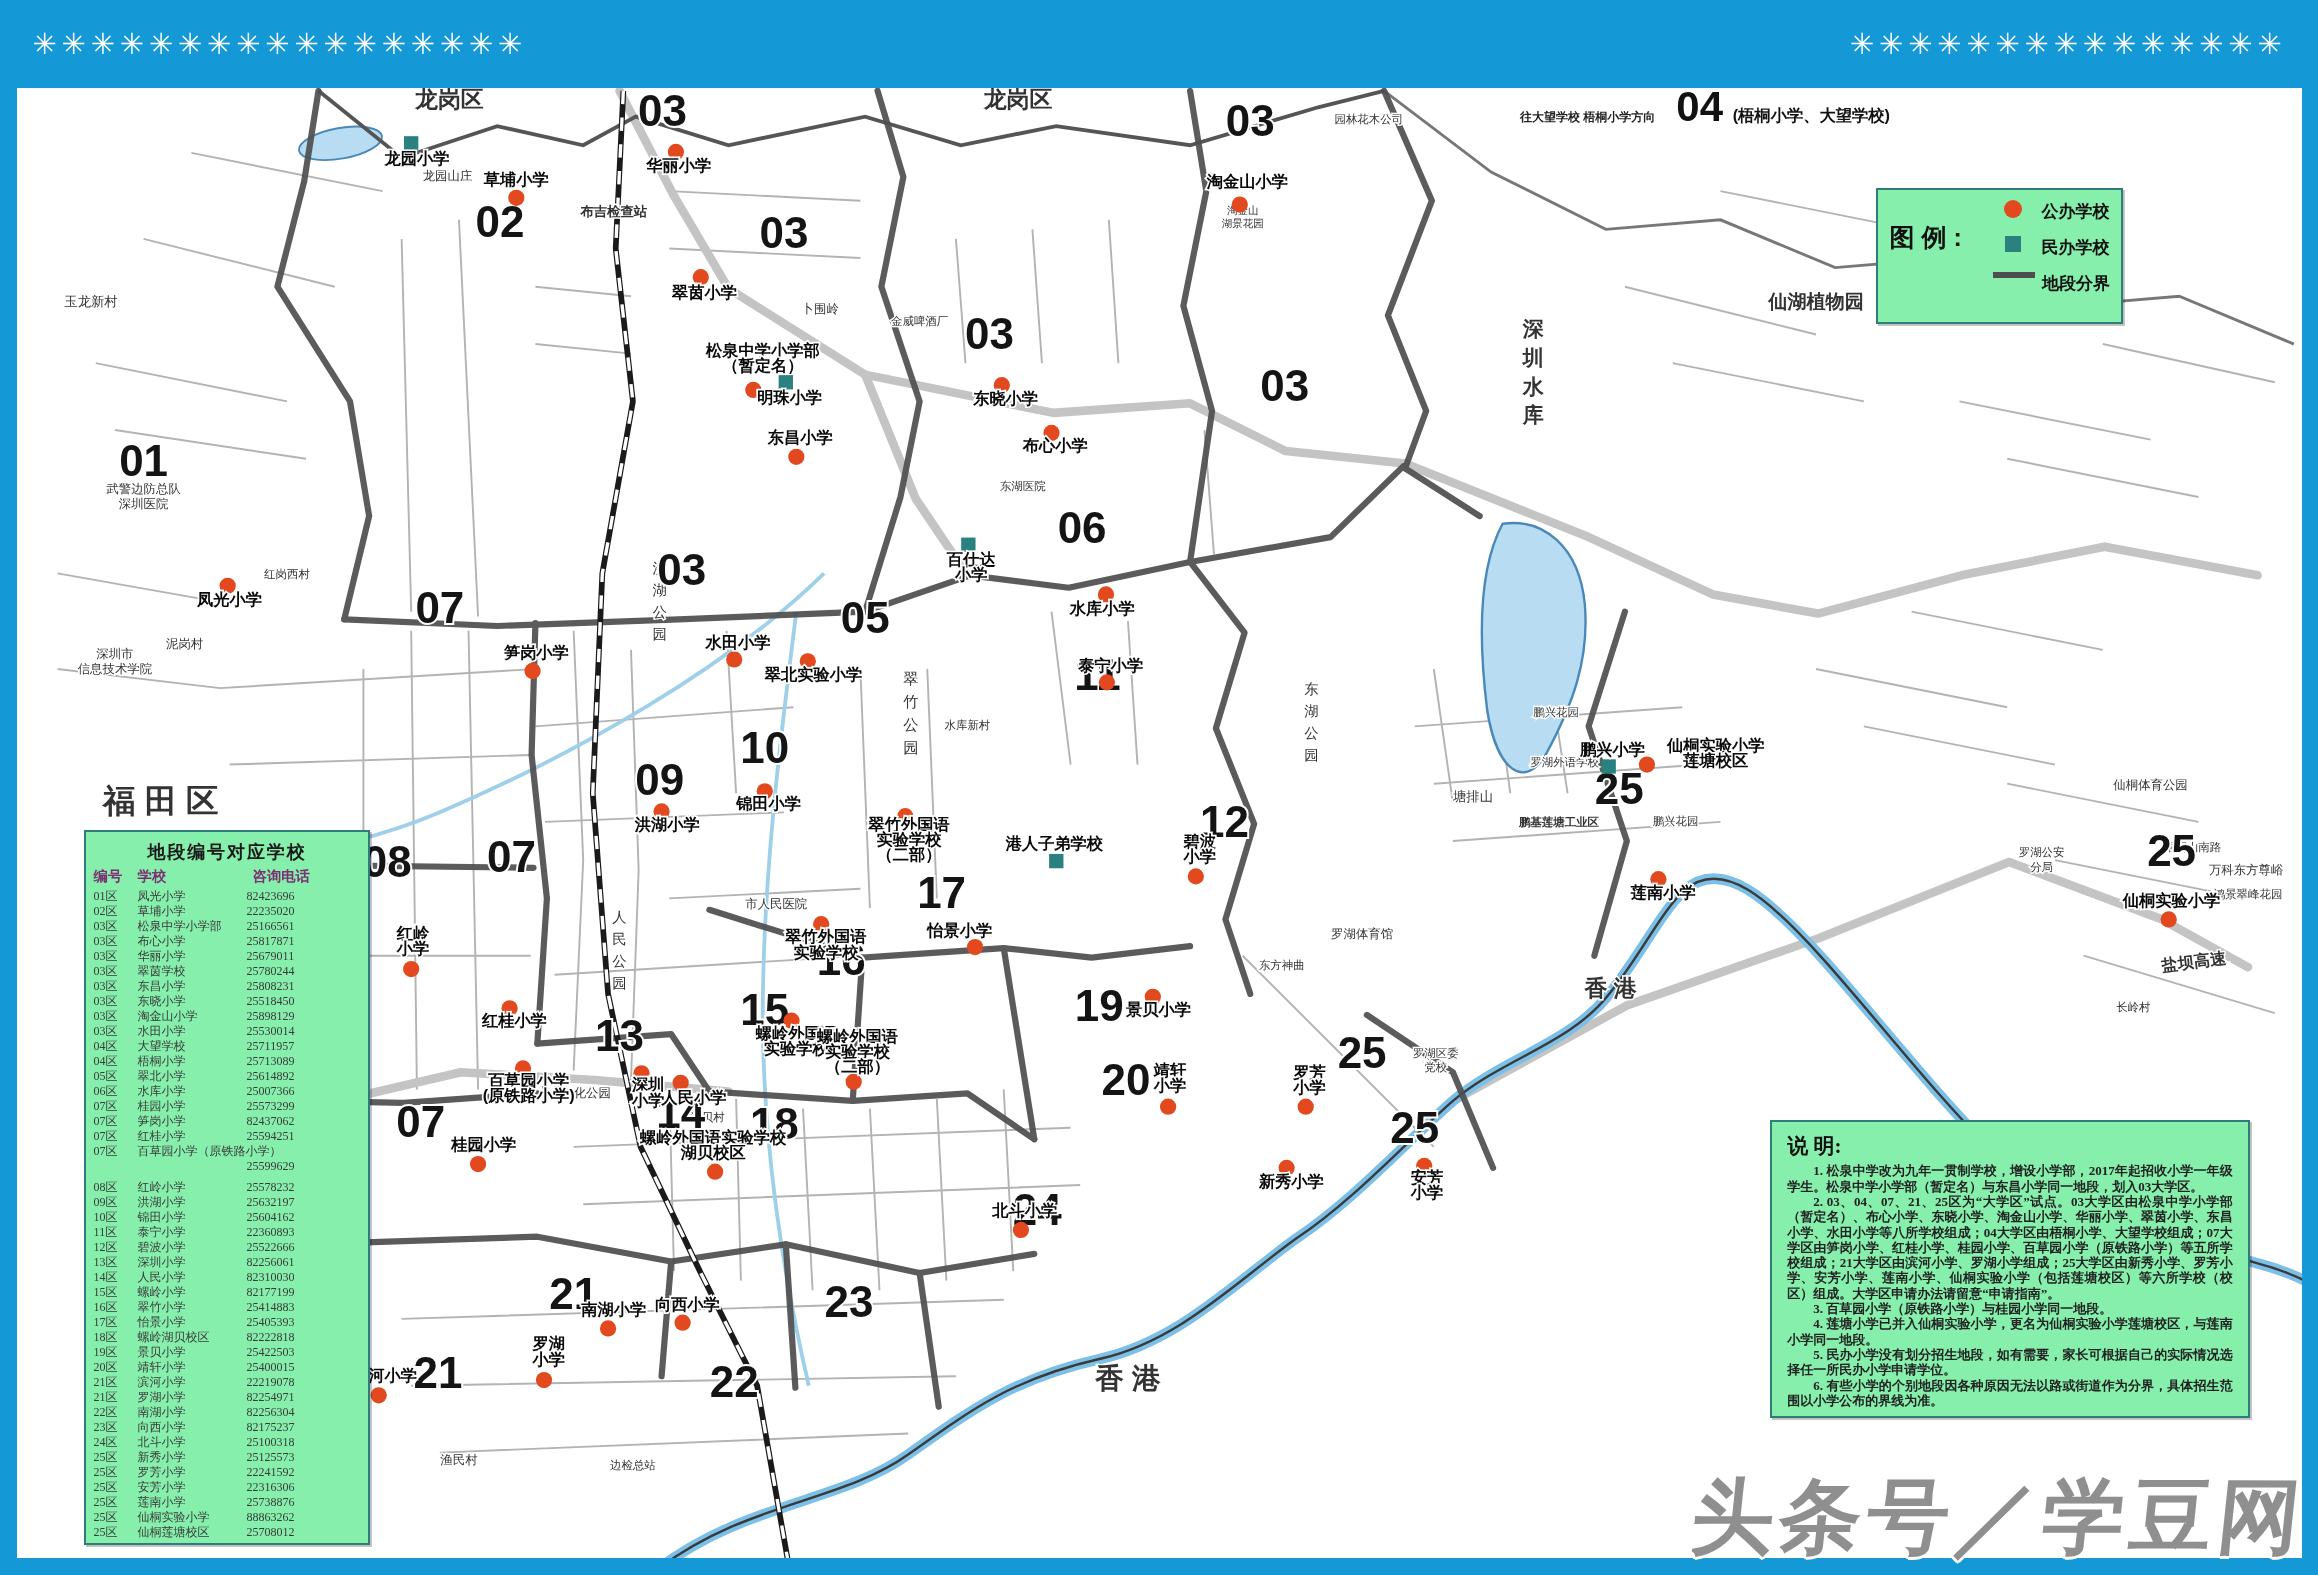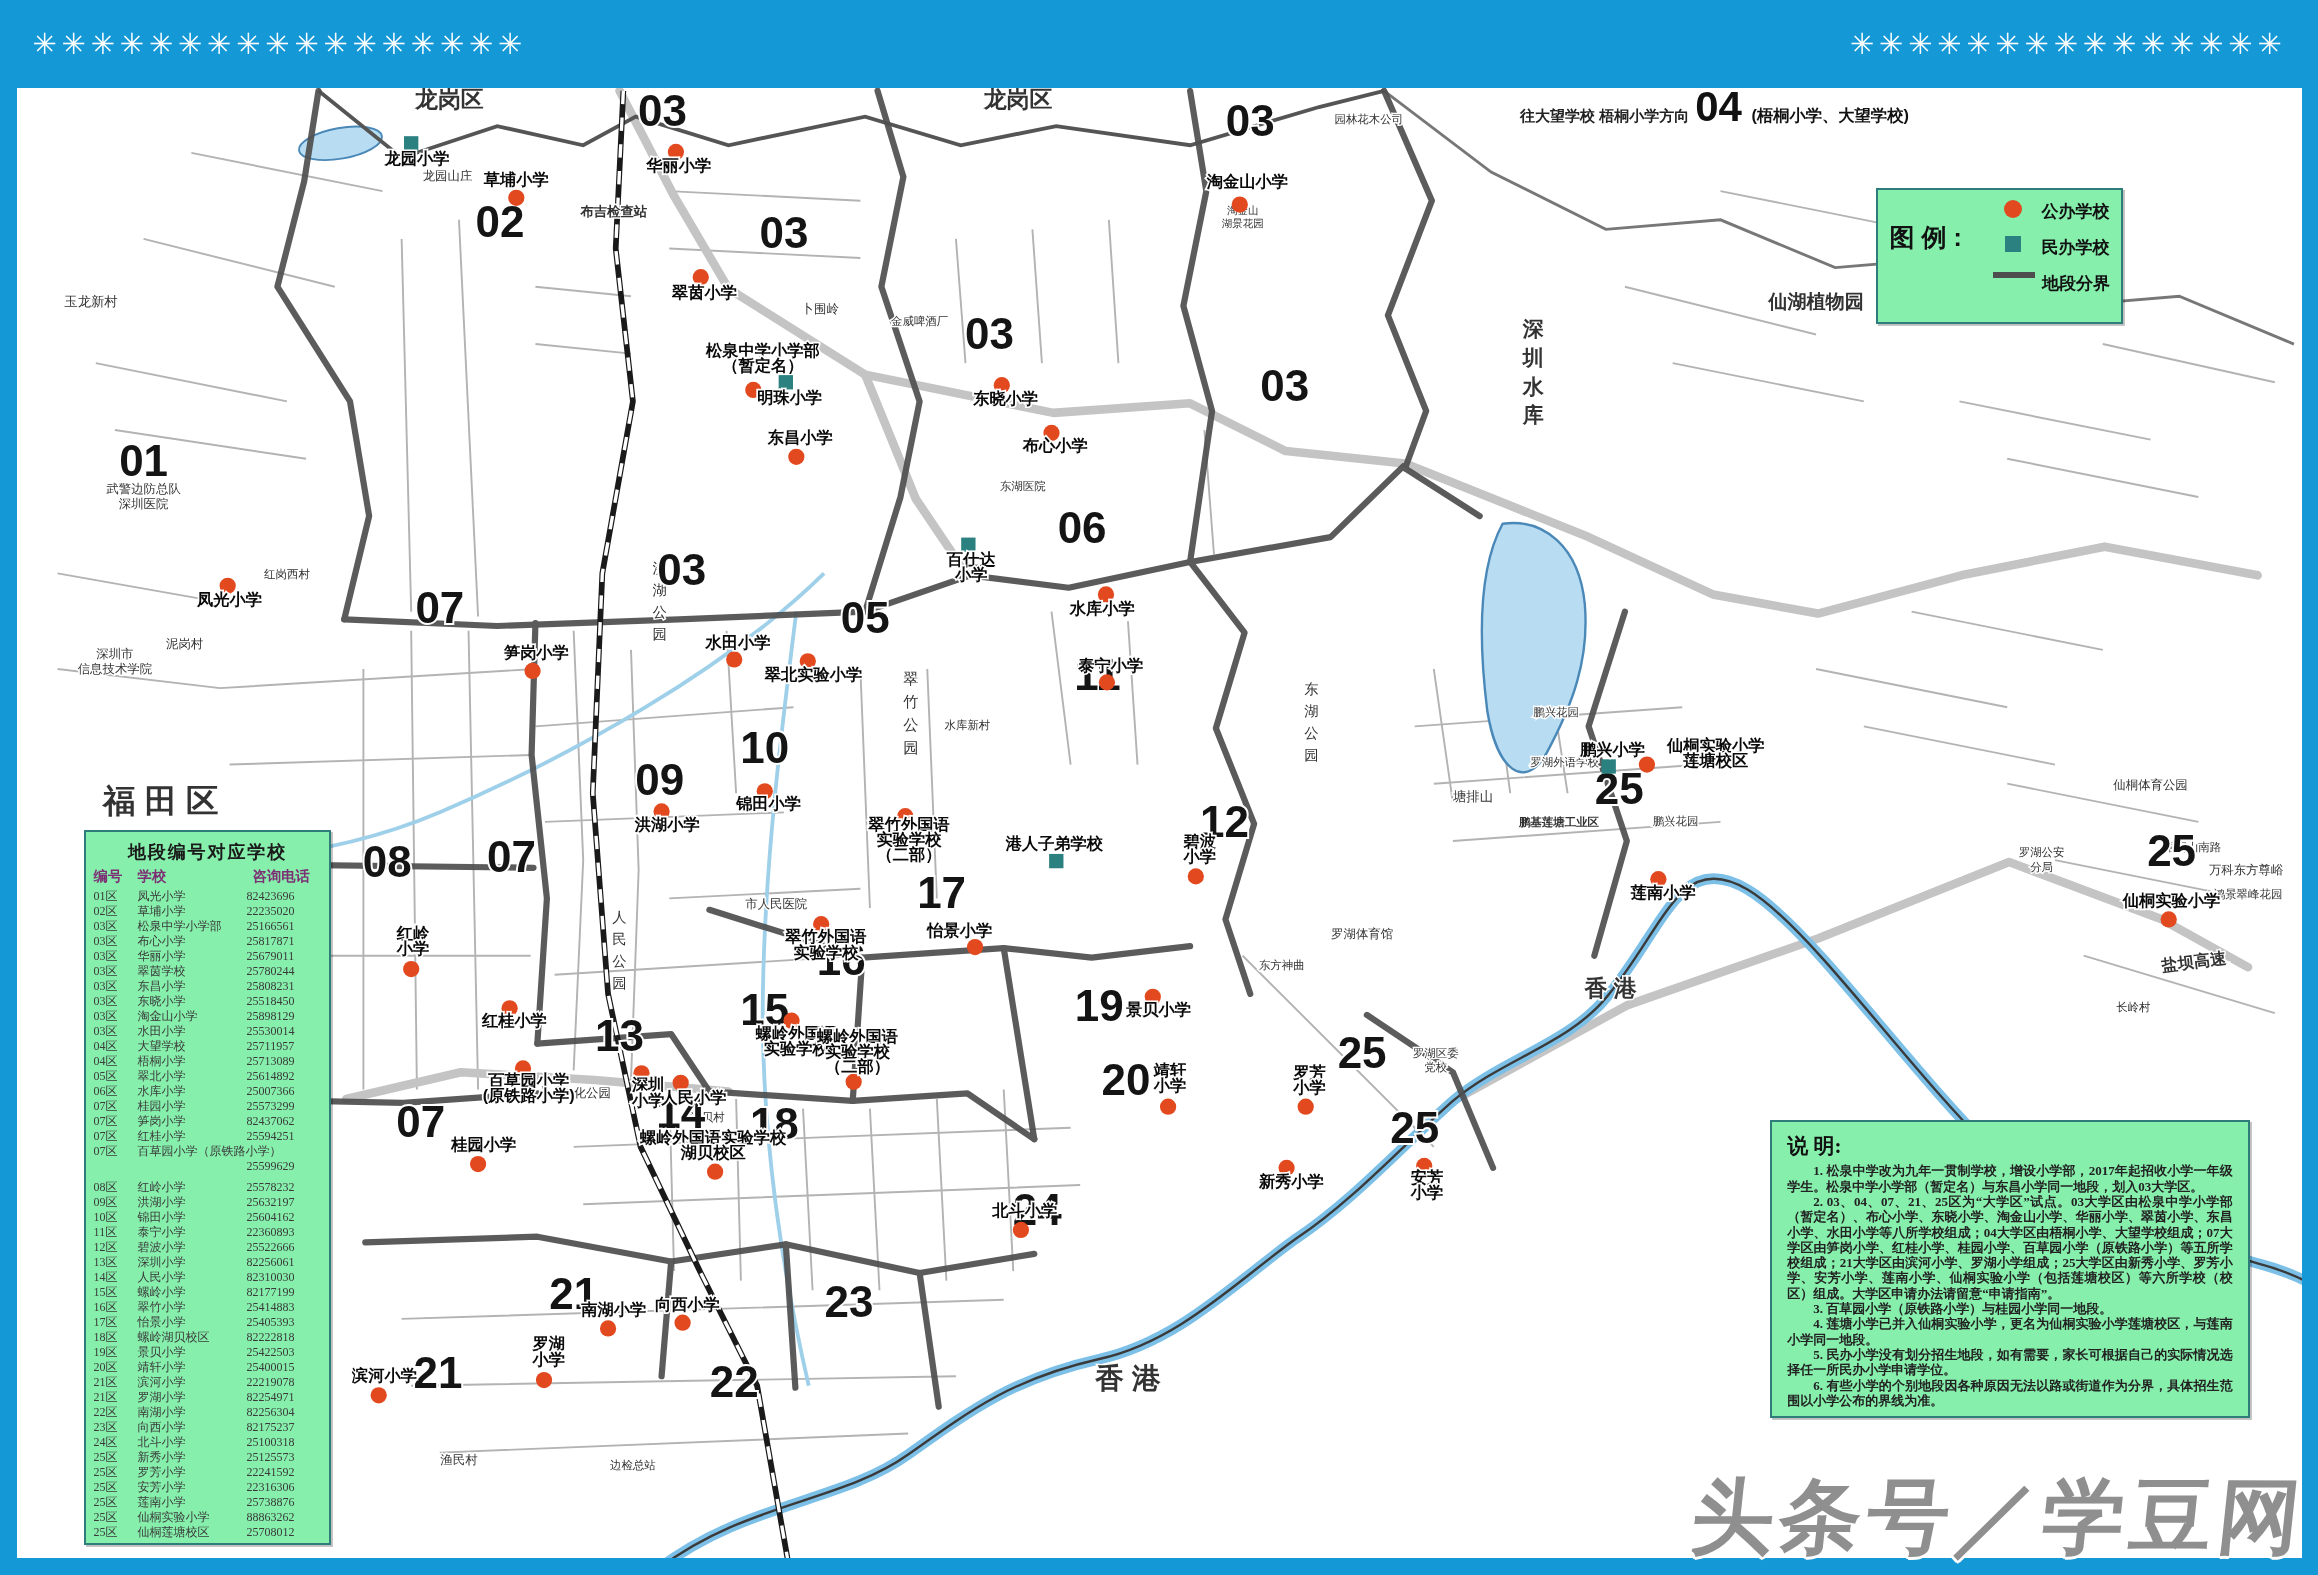--- a/index.html
+++ b/index.html
@@ -26,41 +26,41 @@
   #legend{left:1876px;top:188px;width:247px;height:136px;padding:9.6px 11.5px}
   #legend .lg-title{font-size:25px;font-weight:bold;color:#111;float:left;margin-top:21px}
   #legend .lg-rows{margin-left:103px}
   .lg-row{display:flex;align-items:flex-start;height:36px}
   .lg-marker{width:44px;display:flex;justify-content:center;align-items:center}
   .lg-dot{width:18px;height:18px;border-radius:50%;background:#e2491f}
   .lg-sq{width:16.3px;height:16.3px;background:#2b8080}
   .lg-line{width:42px;height:6.7px;background:#4e4e4e}
   .lg-label{font-size:17px;font-weight:bold;color:#111;margin-left:7.6px;white-space:nowrap}
   
-  #directory{left:84px;top:830px;width:247px;height:715px;padding:5.7px 7.6px;
+  #directory{left:84px;top:830px;width:286px;height:715px;padding:5.7px 7.6px;
        font-family:"Liberation Serif",serif}
   #directory .dir-title{text-align:center;font-size:18px;font-weight:bold;color:#1a1a1a;
        letter-spacing:1.9px;margin:1.9px 0 3.8px}
   #directory .dir-cols{display:grid;grid-template-columns:44px 115px 1fr;
        font-size:14.3px;font-weight:bold;color:#7d2f74;margin-bottom:2.9px}
   .dir-row{display:grid;grid-template-columns:44px 109px 1fr;
        font-size:12px;line-height:15px;color:#3a3a3a;white-space:nowrap}
   .dir-row .ph{text-align:left}
   .dir-row.spanschool{grid-template-columns:44px 1fr 0}
   .dir-spacer{height:5.7px}
   
   #notes{left:1770px;top:1120px;width:480px;height:298px;padding:9.6px 15.3px;
        font-family:"Liberation Serif",serif;overflow:hidden}
   #notes .notes-title{font-size:21px;font-weight:bold;color:#111;margin:0 0 3.8px}
   #notes p{margin:0;font-size:13px;line-height:15.3px;color:#222;
        text-indent:2em;text-align:justify;font-weight:bold}
   
   #top-note{position:absolute;left:1520px;top:86px;display:flex;align-items:baseline;
        z-index:30;white-space:nowrap}
-  #top-note .dir-text{font-size:15px;font-weight:bold;color:#222;margin-right:6px}
+  #top-note .dir-text{font-size:12px;font-weight:bold;color:#222;margin-right:21px}
   #top-note .zone-big{font-size:42px;font-weight:bold;color:#111;margin-right:9.6px;line-height:1}
   #top-note .zone-schools{font-size:16.3px;font-weight:bold;color:#111}
   
   #watermark{position:absolute;right:13.4px;bottom:1.9px;z-index:50;
        font-size:82px;font-weight:bold;color:#8f8f8f;letter-spacing:5.7px;
        transform:skewX(-6deg);
        text-shadow:1.9px 1.9px 0 #fff,-1.9px -1.9px 0 #fff,1.9px -1.9px 0 #fff,-1.9px 1.9px 0 #fff,0 2.9px 0 #fff}
 </style>
 </head>
 <body>

